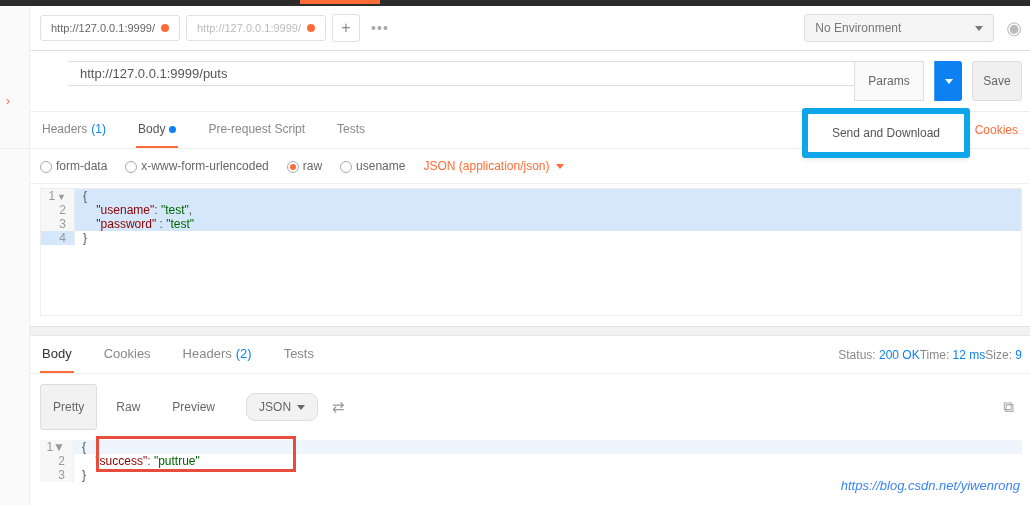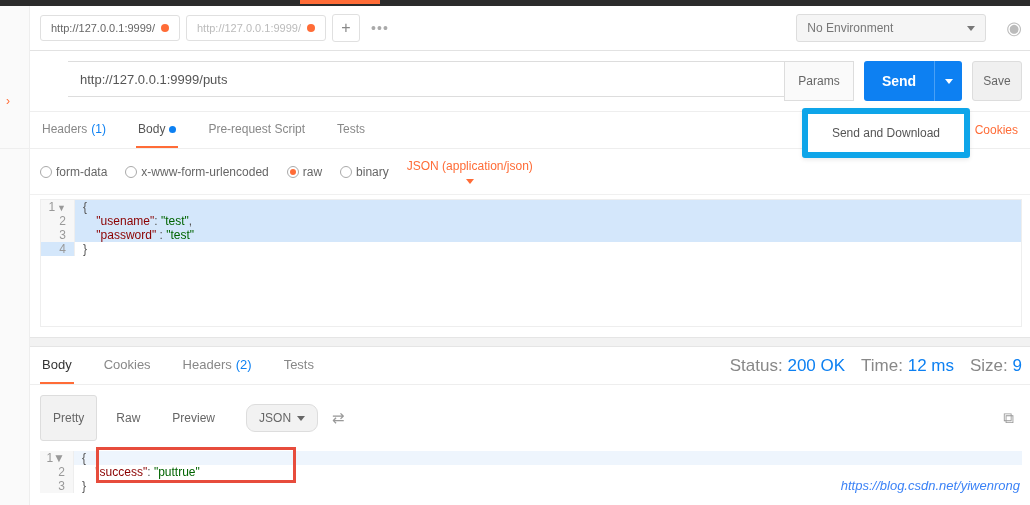--- a/index.html
+++ b/index.html
@@ -5,65 +5,65 @@
 * { margin: 0; padding: 0; box-sizing: border-box; font-family: -apple-system, BlinkMacSystemFont, "Segoe UI", Arial, sans-serif; }
 body { background: #fff; font-size: 12px; color: #555; width: 1030px; height: 505px; overflow: hidden; position: relative; }
 .topbar { height: 6px; background: #2b2b2b; position: relative; }
 .topbar::after { content: ''; position: absolute; left: 300px; top: 0; width: 80px; height: 4px; background: #ff6c37; }
 .tabs-row { display: flex; align-items: center; padding: 8px 8px 8px 40px; border-bottom: 1px solid #e2e2e2; gap: 6px; }
 .tab { display: flex; align-items: center; gap: 6px; padding: 6px 10px; border: 1px solid #e0e0e0; border-radius: 3px; background: #fff; font-size: 11px; color: #666; position: relative; }
 .tab.inactive { color: #bbb; }
 .tab .dot { width: 8px; height: 8px; border-radius: 50%; background: #ff6c37; }
 .tab-add { width: 28px; height: 28px; display: flex; align-items: center; justify-content: center; border: 1px solid #e0e0e0; border-radius: 3px; cursor: pointer; color: #888; font-size: 16px; }
 .tab-more { width: 28px; height: 28px; display: flex; align-items: center; justify-content: center; color: #aaa; cursor: pointer; font-size: 14px; letter-spacing: 1px; }
-.right-top { margin-left: auto; display: flex; align-items: center; gap: 20px; }
+.right-top { margin-left: auto; display: flex; align-items: center; gap: 12px; }
 .env-select { width: 190px; padding: 6px 10px; border: 1px solid #ddd; border-radius: 3px; background: #f5f5f5; display: flex; align-items: center; justify-content: space-between; color: #777; cursor: pointer; }
 .eye-icon { color: #bbb; font-size: 18px; cursor: pointer; }
 
 .request-row { display: flex; align-items: stretch; padding: 10px 8px 10px 40px; gap: 0; border-bottom: 1px solid #eee; }
 .method-box { position: relative; }
 .method-red { position: absolute; left: -4px; top: -4px; right: -4px; bottom: -4px; border: 3px solid #e74c3c; border-radius: 2px; pointer-events: none; }
 .method-inner { width: 94px; height: 40px; background: #f0f0f0; border: 1px solid #ddd; border-radius: 3px 0 0 3px; display: flex; align-items: center; justify-content: center; gap: 6px; font-weight: 600; font-size: 13px; color: #555; cursor: pointer; }
-.url-input { flex: 1; height: 36px; border: 1px solid #ddd; border-left: none; border-right: none; padding: 0 12px; font-size: 13px; color: #555; outline: none; margin-left: 28px; }
+.url-input { flex: 1; height: 25px; border: 1px solid #ddd; border-left: none; border-right: none; padding: 0 12px; font-size: 13px; color: #555; outline: none; margin-left: 28px; }
 .params-btn { width: 70px; height: 40px; border: 1px solid #ddd; background: #fafafa; color: #666; cursor: pointer; font-size: 12px; }
 .send-group { display: flex; margin-left: 10px; }
 .send-btn { width: 70px; height: 40px; background: #0d80f2; color: #fff; border: none; font-weight: 600; font-size: 14px; cursor: pointer; border-radius: 3px 0 0 3px; }
 .send-dd { width: 28px; height: 40px; background: #0d80f2; border: none; border-left: 1px solid rgba(255,255,255,0.25); border-radius: 0 3px 3px 0; color: #fff; cursor: pointer; display:flex; align-items:center; justify-content:center; }
 .save-btn { width: 50px; height: 40px; background: #f0f0f0; border: 1px solid #ddd; color: #666; cursor: pointer; margin-left: 10px; border-radius: 3px; font-size: 12px; }
 .send-download { position: absolute; right: 60px; top: 108px; background: #fff; border: 6px solid #0ea5e9; border-radius: 3px; padding: 12px 24px; box-shadow: 0 2px 4px rgba(0,0,0,0.08); font-size: 12px; color: #555; cursor: pointer; z-index: 10; }
 
 .req-tabs { display: flex; align-items: center; padding: 0 8px 0 40px; gap: 28px; border-bottom: 1px solid #eee; position: relative; }
 .req-tab { padding: 10px 2px; font-size: 12px; color: #888; cursor: pointer; border-bottom: 2px solid transparent; display: flex; align-items: center; gap: 4px; }
 .req-tab.active { color: #555; border-bottom-color: #ff6c37; }
 .req-tab .count { color: #0d80f2; }
 .req-tab .bluedot { width: 7px; height: 7px; border-radius: 50%; background: #0d80f2; }
 .cookies-link { margin-left: auto; color: #ff6c37; padding: 10px 4px; cursor: pointer; }
 
 .body-opts { display: flex; align-items: center; padding: 10px 8px 10px 40px; gap: 18px; font-size: 12px; color: #666; border-bottom: 1px solid #f0f0f0; }
 .radio { width: 12px; height: 12px; border: 1px solid #aaa; border-radius: 50%; display: inline-block; vertical-align: middle; margin-right: 4px; position: relative; }
 .radio.checked::after { content: ''; position: absolute; inset: 2px; border-radius: 50%; background: #ff6c37; }
-.content-type { color: #ff6c37; display: flex; align-items: center; gap: 6px; cursor: pointer; flex-direction: column; }
+.content-type { color: #ff6c37; display: flex; align-items: center; gap: 6px; cursor: pointer; }
 
 .editor { font-family: Consolas, Monaco, monospace; font-size: 12px; border: 1px solid #eee; margin: 4px 8px 10px 40px; }
 .editor .line { display: flex; }
 .editor .gutter { width: 34px; text-align: right; padding-right: 8px; color: #999; background: #f7f7f7; border-right: 1px solid #eee; user-select: none; }
 .editor .code { flex: 1; padding-left: 8px; white-space: pre; background: #fff; }
 .editor .line.hl .code { background: #d4e7fb; }
 .editor .line.gutter-hl .gutter { background: #d4e7fb; }
 .editor .fold { color: #999; font-size: 9px; margin-left: 2px; }
 .tok-key { color: #8b0000; }
 .tok-str { color: #006400; }
 .editor-pad { height: 70px; background: #fff; }
 
 .resp-divider { height: 10px; background: #f2f2f2; border-top: 1px solid #e5e5e5; border-bottom: 1px solid #e5e5e5; margin-top: 4px; }
 
 .resp-tabs { display: flex; align-items: center; padding: 0 8px 0 40px; gap: 28px; border-bottom: 1px solid #eee; }
 .resp-tab { padding: 10px 2px; font-size: 13px; color: #888; cursor: pointer; border-bottom: 2px solid transparent; display: flex; gap: 4px; }
 .resp-tab.active { color: #333; border-bottom-color: #ff6c37; }
-.resp-meta { margin-left: auto; display: flex; gap: 16px; font-size: 17px; color: #888; }
+.resp-meta { margin-left: auto; display: flex; font-size: 12px; color: #888; }
 .resp-meta .val { color: #0d80f2; }
 
 .resp-toolbar { display: flex; align-items: center; padding: 10px 8px 10px 40px; gap: 6px; }
 .tb-btn { padding: 15px 12px; background: #f2f2f2; border: 1px solid #ddd; border-radius: 3px; color: #666; cursor: pointer; font-size: 12px; }
 .tb-btn.plain { background: transparent; border-color: transparent; }
 .tb-dd { padding: 6px 12px; background: #f2f2f2; border: 1px solid #ddd; border-radius: 9px; color: #666; cursor: pointer; display: flex; align-items: center; gap: 6px; font-size: 12px; }
 .wrap-icon { padding: 4px 8px; color: #999; cursor: pointer; font-size: 15px; }
 .copy-icon { margin-left: auto; color: #999; cursor: pointer; font-size: 15px; padding: 4px 8px; }
 
 .resp-editor { font-family: Consolas, Monaco, monospace; font-size: 12px; margin: 0 8px 0 40px; position: relative; }
@@ -103,21 +103,20 @@
       <span class="chevron"></span>
     </div>
     <span class="eye-icon">◉</span>
   </div>
 </div>
 
 <div class="request-row">
   <input class="url-input" value="http://127.0.0.1:9999/puts" style="">
   <button class="params-btn">Params</button>
   <div class="send-group">
-    <button class="send-btn">Send</button>
     <button class="send-dd">
         <span class="chevron"></span>
       </button>
   </div>
   <button class="save-btn">Save</button>
 </div>
 
 <div class="send-download">Send and Download</div>
 
 <div class="req-tabs">
@@ -131,21 +130,21 @@
   </div>
   <div class="req-tab">Pre-request Script</div>
   <div class="req-tab">Tests</div>
   <div class="cookies-link">Cookies</div>
 </div>
 
 <div class="body-opts">
   <label><span class="radio"></span><span>form-data</span></label>
   <label><span class="radio"></span><span>x-www-form-urlencoded</span></label>
   <label><span class="radio checked"></span><span>raw</span></label>
-  <label><span class="radio"></span><span>binary</span></label>
+  <label><span class="radio"></span><span>usename</span></label>
   <div class="content-type">
     <span>JSON (application/json)</span>
     <span class="chevron"></span>
   </div>
 </div>
 
 <div class="editor">
   <div class="line hl">
       <div class="gutter"><span>1</span><span class="fold">▼</span></div>
       <div class="code"><span>{</span></div>

